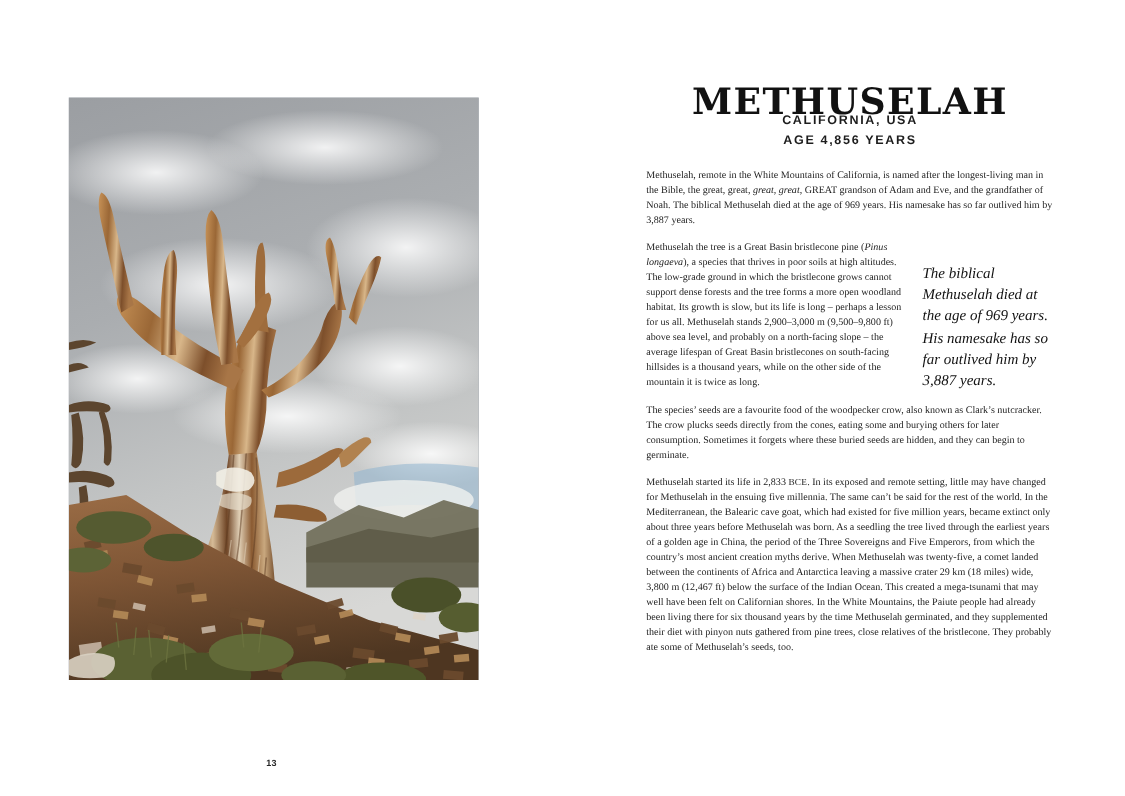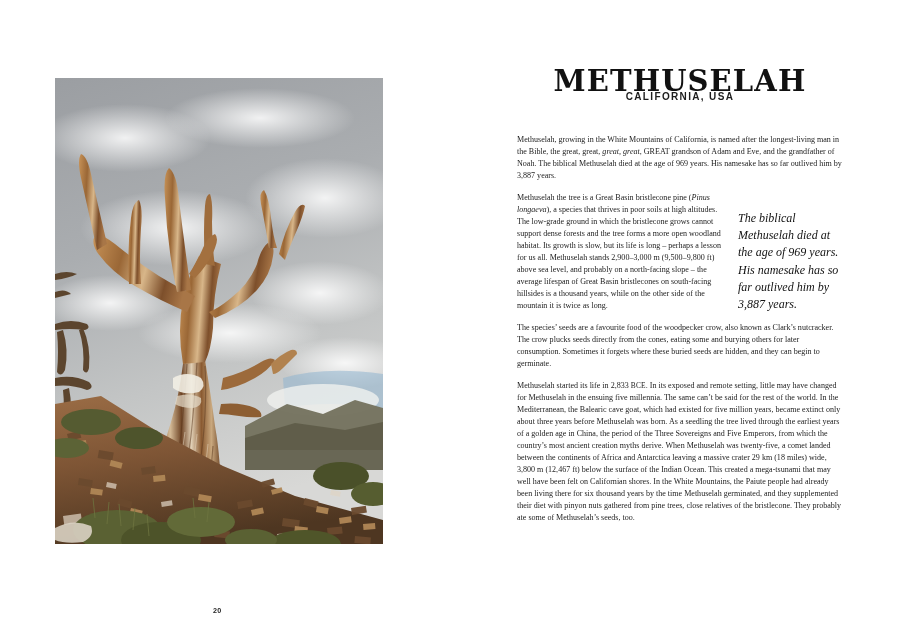--- a/index.html
+++ b/index.html
@@ -332,34 +332,35 @@
             <path d="M94,458 L92,436"></path>
               <path d="M140,440 L138,420"></path>
             <path d="M152,444 L154,424"></path>
           </g>
 
           <path d="M0,450 Q18,440 36,448 Q40,458 28,464 Q10,466 0,462 Z" fill="#d9d2c3" opacity="0.9"></path>
         </g>
       </svg>
     </div>
 
-    <div class="folio folio-left">20</div>
+    <div class="folio folio-left">13</div>
   </div>
 
   <div class="page-right">
 
     <h1 class="title">METHUSELAH</h1>
 
     <div class="subtitle">
       <div>CALIFORNIA, USA</div>
+      <div>AGE 4,856 YEARS</div>
     </div>
 
     <div class="body-col">
 
-      <p><span>Methuselah, growing in the White Mountains of California, is named after the longest-living man in the Bible, the great, great, </span><em>great, great</em><span>, GREAT grandson of Adam and Eve, and the grandfather of Noah. The biblical Methuselah died at the age of 969 years. His namesake has so far outlived him by 3,887 years.</span></p>
+      <p><span>Methuselah, remote in the White Mountains of California, is named after the longest-living man in the Bible, the great, great, </span><em>great, great</em><span>, GREAT grandson of Adam and Eve, and the grandfather of Noah. The biblical Methuselah died at the age of 969 years. His namesake has so far outlived him by 3,887 years.</span></p>
 
       <p><span class="pullquote">The biblical Methuselah died at the age of 969 years. His namesake has so far outlived him by 3,887 years.</span><span>Methuselah the tree is a Great Basin bristlecone pine (</span><em>Pinus longaeva</em><span>), a species that thrives in poor soils at high altitudes. The low-grade ground in which the bristlecone grows cannot support dense forests and the tree forms a more open woodland habitat. Its growth is slow, but its life is long – perhaps a lesson for us all. Methuselah stands 2,900–3,000 m (9,500–9,800 ft) above sea level, and probably on a north-facing slope – the average lifespan of Great Basin bristlecones on south-facing hillsides is a thousand years, while on the other side of the mountain it is twice as long.</span></p>
 
       <p>The species’ seeds are a favourite food of the woodpecker crow, also known as Clark’s nutcracker. The crow plucks seeds directly from the cones, eating some and burying others for later consumption. Sometimes it forgets where these buried seeds are hidden, and they can begin to germinate.</p>
 
       <p><span>Methuselah started its life in 2,833 </span><span class="smallcaps">BCE</span><span>. In its exposed and remote setting, little may have changed for Methuselah in the ensuing five millennia. The same can’t be said for the rest of the world. In the Mediterranean, the Balearic cave goat, which had existed for five million years, became extinct only about three years before Methuselah was born. As a seedling the tree lived through the earliest years of a golden age in China, the period of the Three Sovereigns and Five Emperors, from which the country’s most ancient creation myths derive. When Methuselah was twenty-five, a comet landed between the continents of Africa and Antarctica leaving a massive crater 29 km (18 miles) wide, 3,800 m (12,467 ft) below the surface of the Indian Ocean. This created a mega-tsunami that may well have been felt on Californian shores. In the White Mountains, the Paiute people had already been living there for six thousand years by the time Methuselah germinated, and they supplemented their diet with pinyon nuts gathered from pine trees, close relatives of the bristlecone. They probably ate some of Methuselah’s seeds, too.</span></p>
 
     </div>
 
   </div>

